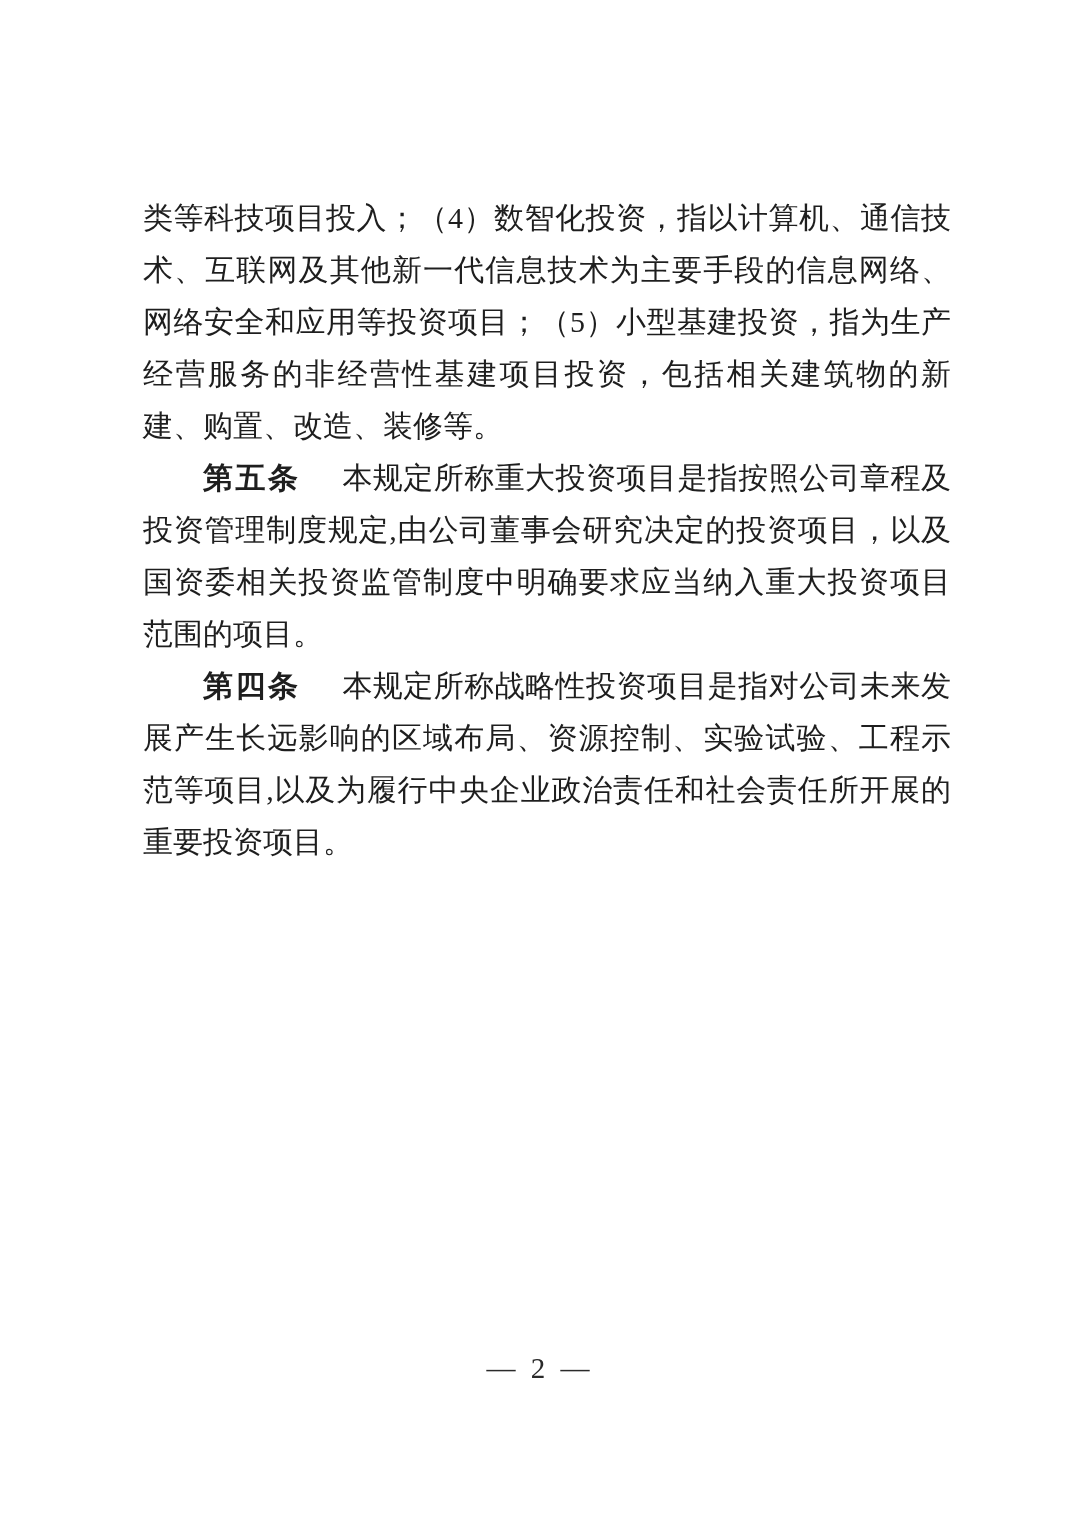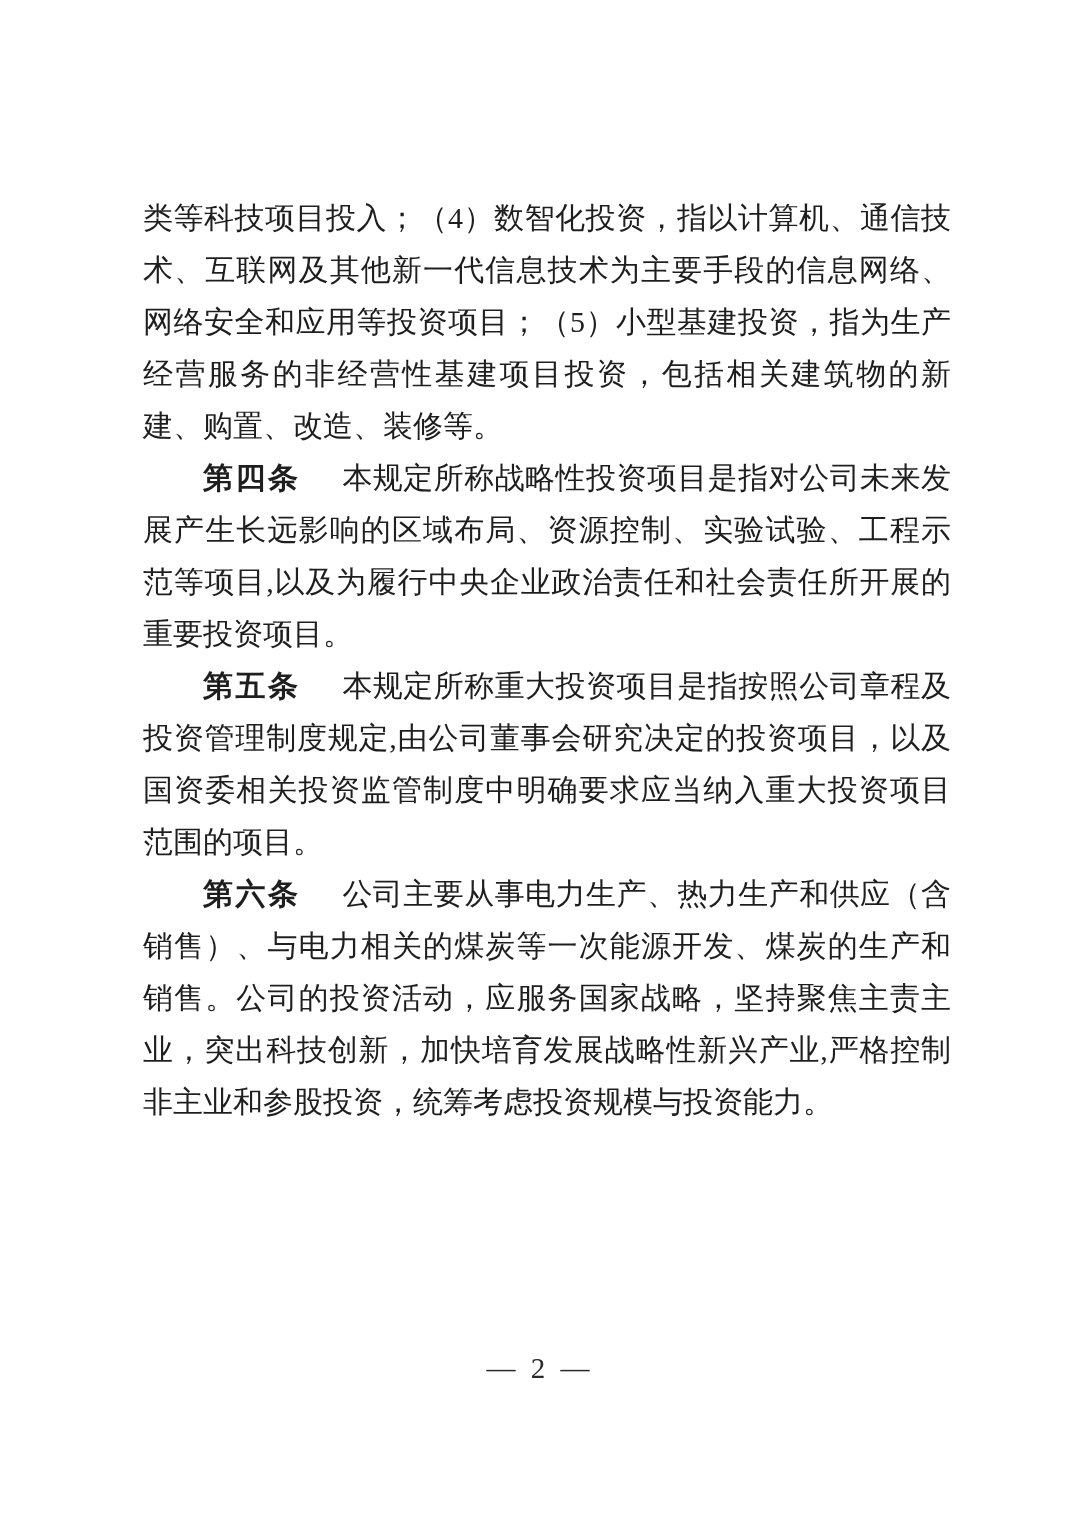--- a/index.html
+++ b/index.html
@@ -54,28 +54,25 @@
 <div class="page">
 
   <div class="text-block">
 
     <p class="para">
       <span>类等科技项目投入；（4）数智化投资，指以计算机、通信技术、互联网及其他新一代信息技术为主要手段的信息网络、网络安全和应用等投资项目；（5）小型基建投资，指为生产经营服务的非经营性基建项目投资，包括相关建筑物的新建、购置、改造、装修等。</span>
     </p>
 
 
     <p class="para indent">
-      <b class="art-heading">第四条</b><span>本规定所称战略性投资项目是指对公司未来发展产生长远影响的区域布局、资源控制、实验试验、工程示范等项目,以及为履行中央企业政治责任和社会责任所开展的重要投资项目。</span>
-    </p>
-
-    <p class="para indent">
       <b class="art-heading">第五条</b><span>本规定所称重大投资项目是指按照公司章程及投资管理制度规定,由公司董事会研究决定的投资项目，以及国资委相关投资监管制度中明确要求应当纳入重大投资项目范围的项目。</span>
     </p>
 
     <p class="para indent">
-      <b class="art-heading">第六条</b><span>公司主要从事电力生产、热力生产和供应（含销售）、与电力相关的煤炭等一次能源开发、煤炭的生产和销售。公司的投资活动，应服务国家战略，坚持聚焦主责主业，突出科技创新，加快培育发展战略性新兴产业,严格控制非主业和参股投资，统筹考虑投资规模与投资能力。</span>
+      <b class="art-heading">第四条</b><span>本规定所称战略性投资项目是指对公司未来发展产生长远影响的区域布局、资源控制、实验试验、工程示范等项目,以及为履行中央企业政治责任和社会责任所开展的重要投资项目。</span>
     </p>
+
 
   </div>
 
   <div class="footer">— 2 —</div>
 
 </div>
 
 </body></html>

